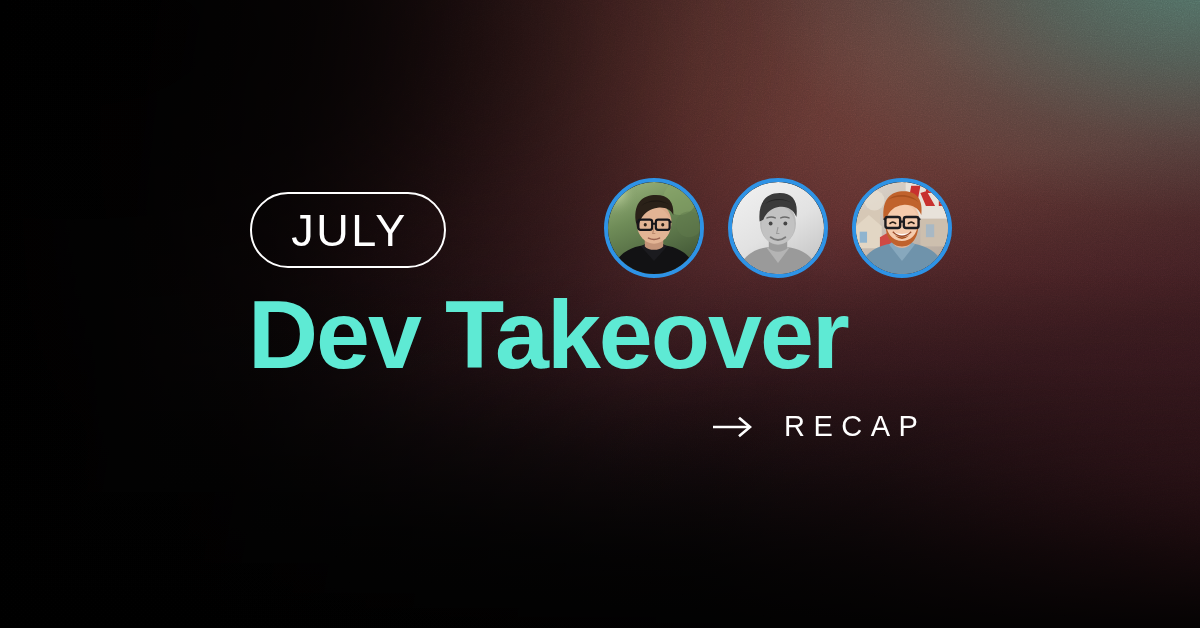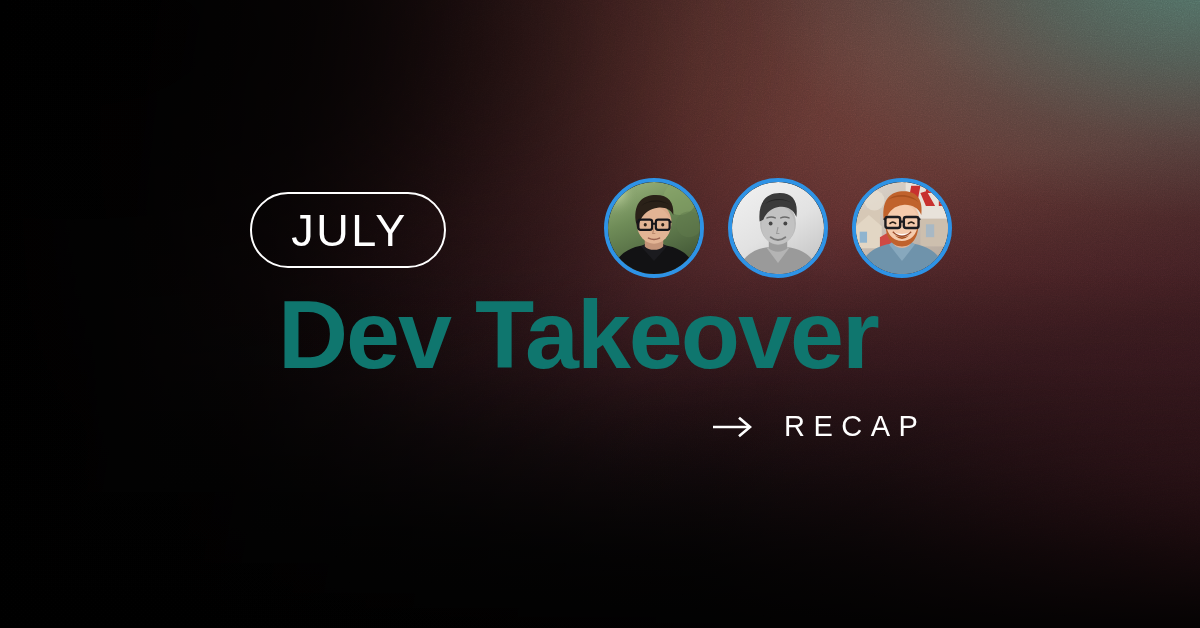--- a/index.html
+++ b/index.html
@@ -151,28 +151,27 @@
     border-radius: 50%;
     overflow: hidden;
   }
   .avatar svg { display: block; width: 100%; height: 100%; }
 
   
   .headline {
     position: absolute;
     left: 248px;
     top: 286px;
-    color: #0f766e;
+    color: #5eead4;
     font-size: 97px;
     font-weight: 700;
     letter-spacing: -2.0px;
     line-height: 1.0;
     white-space: nowrap;
     font-stretch: condensed;
-    margin-left: 30px;
   }
 
   
   .recap-row {
     position: absolute;
     left: 712px;
     top: 412px;
     display: flex;
     align-items: center;
     gap: 28px;

